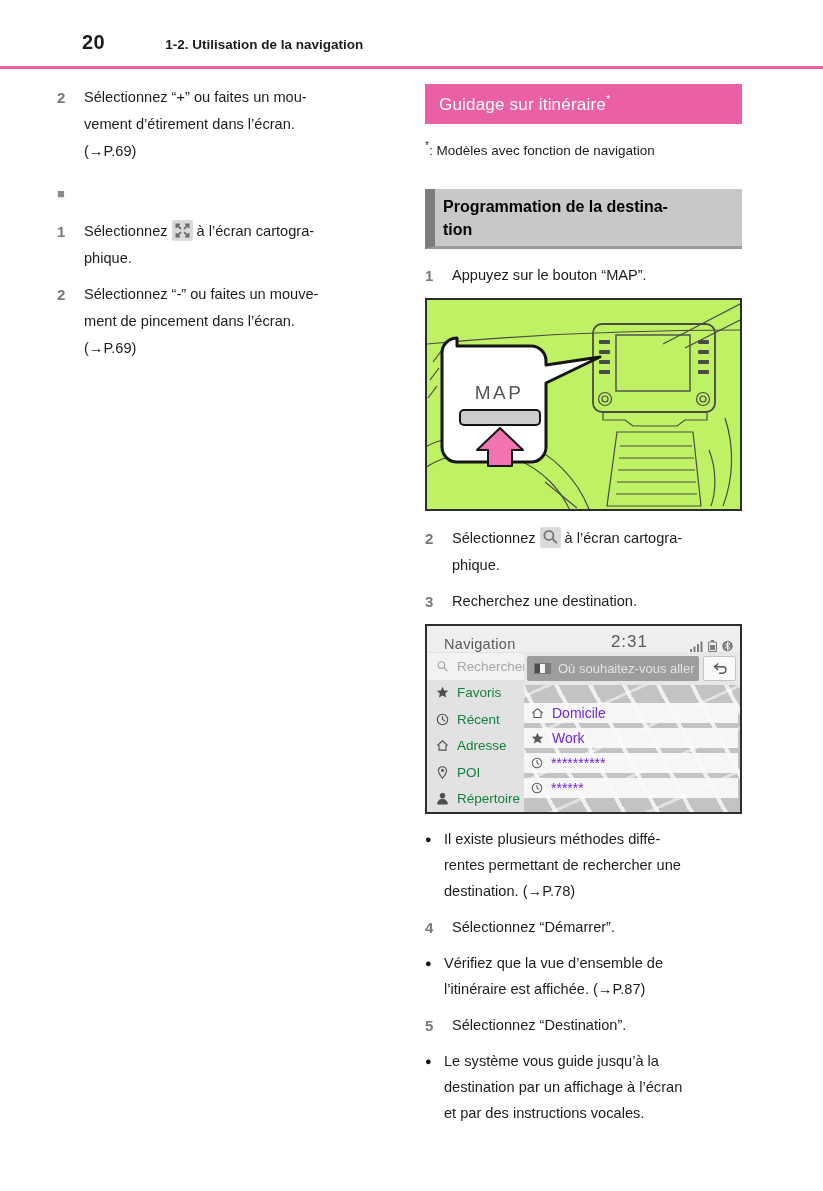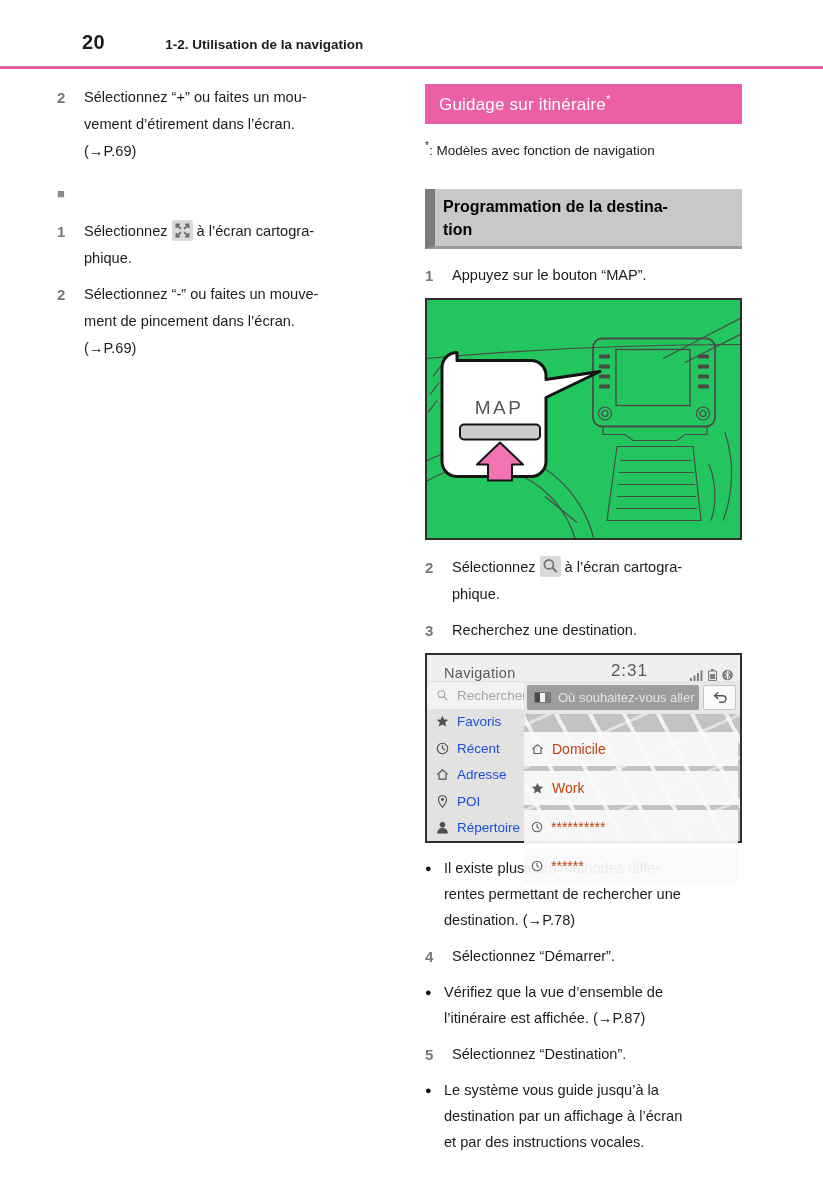--- a/index.html
+++ b/index.html
@@ -79,23 +79,23 @@
     border-left:10px solid #7C7C7C;
     border-bottom:3px solid #9B9B9B;
     font-size:16px;font-weight:bold;color:#000;
     line-height:23px;
     padding:6px 8px 5px 8px;
     margin-bottom:13px;
   }
 
   
   .figure{
-    width:317px;height:242px;
+    width:317px;height:213px;
     border:2px solid #2E2E2E;
-    background:#22c55e;
+    background:#bef264;
     margin:6px 0 14px 0;
     overflow:hidden;
   }
   .figure svg{display:block;width:100%;height:100%;}
   .map-arrow{fill:var(--arrow-pink);stroke:#141414;stroke-width:2;stroke-linejoin:round;}
 
   
   .nav-screen{
     width:317px;height:190px;
     border:2px solid #2E2E2E;
@@ -115,21 +115,21 @@
   .status-icons svg{display:block;}
 
   .nav-body{flex:1;display:flex;min-height:0;}
   .nav-sidebar{
     width:97px;flex:none;background:#E2E2E2;
     display:flex;flex-direction:column;
     padding-top:1px;
   }
   .side-item{
     flex:1;display:flex;align-items:center;gap:8px;
-    padding-left:9px;color:#1d4ed8;font-size:13.5px;
+    padding-left:9px;color:#15803d;font-size:13.5px;
   }
   .side-item svg{flex:none;}
   .side-item.selected{background:#F2F2F2;color:#A6A6A6;}
   .side-item.selected svg *{stroke:#A6A6A6;}
   .nav-main{flex:1;display:flex;flex-direction:column;min-width:0;}
   .search-row{
     flex:none;height:33px;background:#E7E7E7;
     display:flex;align-items:center;padding:0 4px 0 3px;gap:4px;
   }
   .search-field{
@@ -150,23 +150,23 @@
   .map-area{
     flex:1;position:relative;min-height:0;
     background:
       repeating-linear-gradient(62deg, rgba(255,255,255,0) 0 26px, rgba(255,255,255,.75) 26px 30px),
       repeating-linear-gradient(-24deg, rgba(255,255,255,0) 0 36px, rgba(255,255,255,.5) 36px 39px),
       linear-gradient(#C3C3C3,#C3C3C3);
     padding:18px 2px 0 0;
     display:flex;flex-direction:column;gap:5px;
   }
   .map-row{
-    flex:none;height:34px;background:rgba(250,250,250,.93);
+    flex:none;height:20px;background:rgba(250,250,250,.93);
     display:flex;align-items:center;gap:8px;padding-left:7px;
-    color:#c2410c;font-size:14px;
+    color:#6d28d9;font-size:14px;
   }
   .map-row svg{flex:none;}
 </style>
 </head>
 <body>
 
 <div class="page">
 
   <div class="page-header">
     <span class="page-number">20</span>

